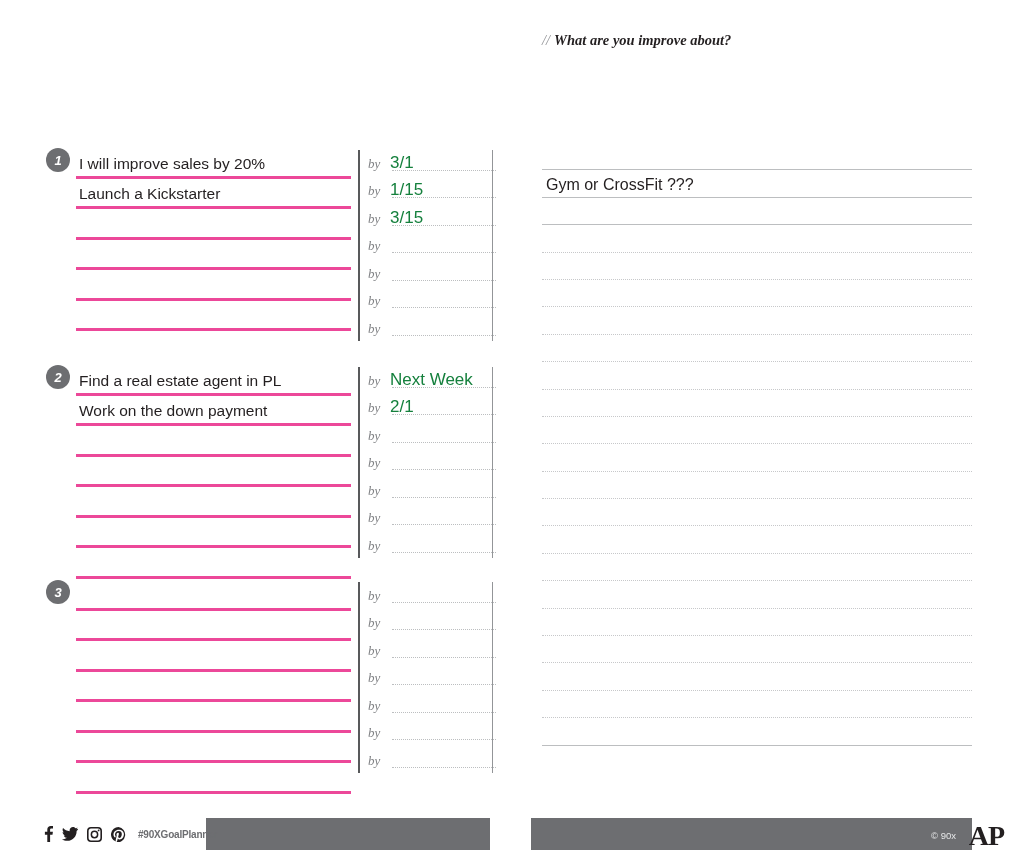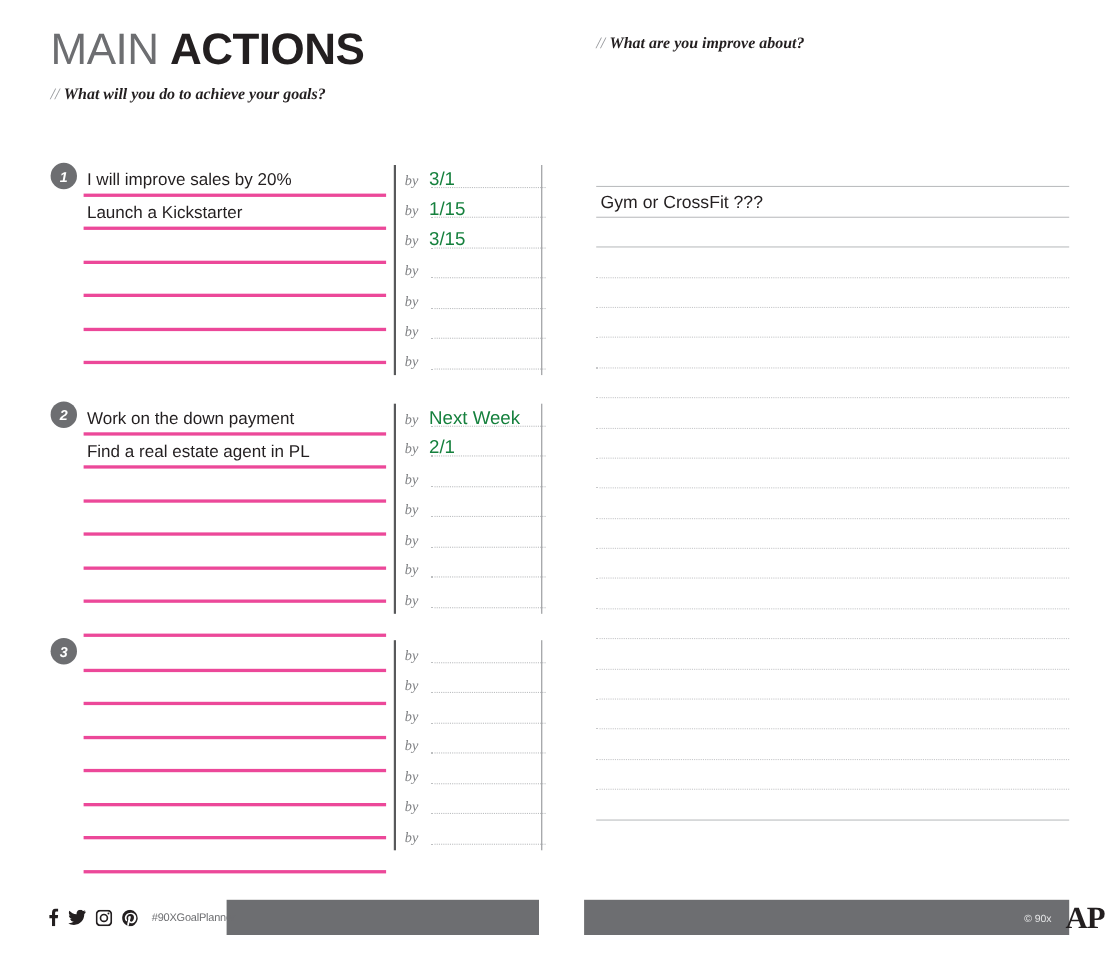--- a/index.html
+++ b/index.html
@@ -62,41 +62,32 @@
   .idea-line .rule.dotted{border-bottom:1px dotted #c7c8ca;}
   .idea-line .itxt{
     position:absolute;left:4px;bottom:4px;font-size:16px;color:#231f20;white-space:nowrap;
   }
 
   
   .footer-bar-left{position:absolute;left:206px;top:818px;width:284px;height:32px;background:#6d6e71;}
   .footer-bar-right{position:absolute;left:531px;top:818px;width:441px;height:32px;background:#6d6e71;}
   .social{position:absolute;left:44px;top:826px;display:flex;align-items:center;gap:9px;}
   .social svg{display:block;}
-  .hashtag{font-size:10px;font-weight:normal;color:#6d6e71;margin-left:3px;letter-spacing:-0.2px;}
+  .hashtag{font-size:10px;font-weight:bold;color:#6d6e71;margin-left:3px;letter-spacing:-0.2px;}
   .copy{position:absolute;right:62px;top:830px;font-size:9.5px;color:#e6e7e8;}
   .ap{
     position:absolute;right:14px;top:820px;font-size:28px;font-weight:bold;
     font-family:"Liberation Serif", serif;color:#231f20;letter-spacing:-1px;
   }
 </style>
 </head>
 <body>
 
 <div class="page">
 
-  <div class="col-left">
-    <div class="head">
-      <span class="thin">MAIN</span>
-      <span class="bold">ACTIONS</span>
-    </div>
-    <div class="subhead">
-      <span class="slashes">//</span><span>What will you do to achieve your goals?</span>
-    </div>
-  </div>
 
   <div id="left-blocks">
       <div class="block" style="left: 46px; top: 148px;">
         <div class="badge">1</div>
         <div class="lines">
           <div class="line">
             <span class="txt">I will improve sales by 20%</span>
           </div>
           <div class="line">
             <span class="txt">Launch a Kickstarter</span>
@@ -151,24 +142,24 @@
             <span class="dots"></span>
             <span class="bytxt"></span>
           </div>
         </div>
         <div class="bydiv" style="height: 190.5px;"></div>
       </div>
       <div class="block" style="left: 46px; top: 365px;">
         <div class="badge">2</div>
         <div class="lines">
           <div class="line">
+            <span class="txt">Find a real estate agent in PL</span>
+          </div>
+          <div class="line">
             <span class="txt">Work on the down payment</span>
-          </div>
-          <div class="line">
-            <span class="txt">Find a real estate agent in PL</span>
           </div>
           <div class="line">
             <span class="txt"></span>
           </div>
           <div class="line">
             <span class="txt"></span>
           </div>
           <div class="line">
             <span class="txt"></span>
           </div>

